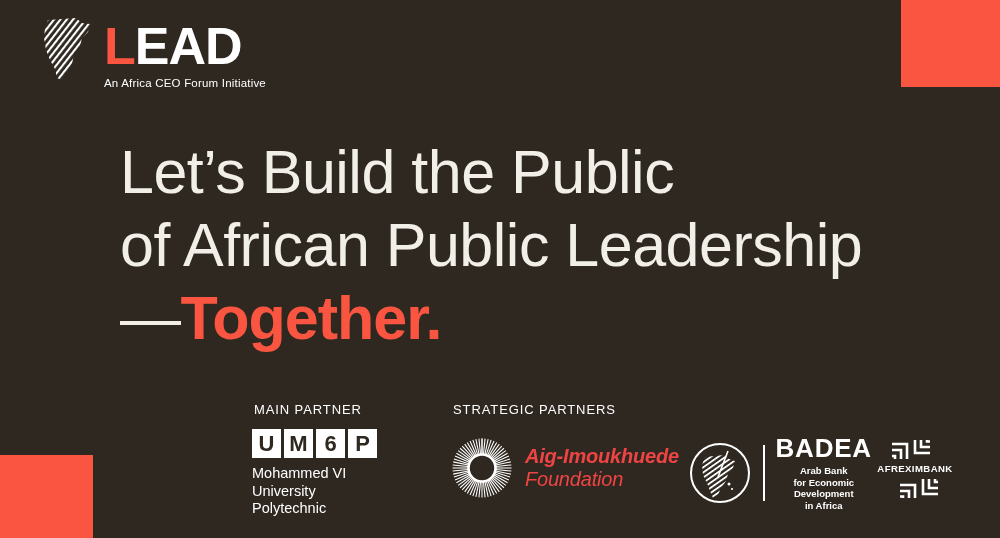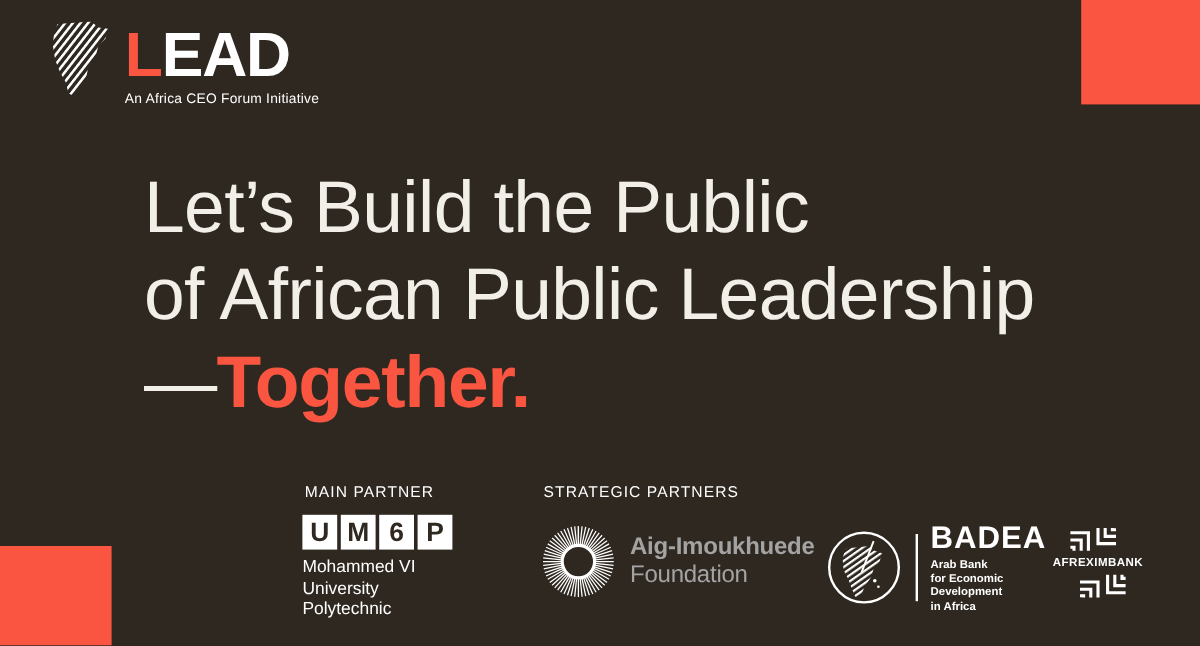--- a/index.html
+++ b/index.html
@@ -68,29 +68,29 @@
     display:flex;align-items:center;justify-content:center;
     font-size:22px;font-weight:bold;line-height:1;
     font-family:"Liberation Sans", sans-serif;
   }
   .um6p-name{
     margin-top:7px;color:#ffffff;font-size:14.5px;line-height:17.5px;
     white-space:nowrap;
   }
   .aig-wrap{position:absolute; left:451px; top:41px; display:flex; align-items:center;}
   .aig-mark{width:62px;height:62px;flex:0 0 auto;}
-  .aig-text{margin-left:12px;color:#a3a3a3;}
+  .aig-text{margin-left:12px;color:#ef4444;font-style:italic;}
   .aig-1{font-size:20px;font-weight:bold;line-height:23px;letter-spacing:-.2px;white-space:nowrap;}
   .aig-2{font-size:20px;font-weight:400;line-height:23px;letter-spacing:-.2px;white-space:nowrap;}
 
   
   .badea{position:absolute; left:688px; top:39px; display:flex; align-items:center;}
   .badea-mark{width:64px;height:64px;flex:0 0 auto;}
   .badea-rule{width:1.5px;height:56px;background:#ffffff;margin:0 11px;flex:0 0 auto;}
-  .badea-text{color:#ffffff;}
+  .badea-text{color:#ffffff;text-align:center;}
   .badea-word{
     font-size:26px;font-weight:bold;letter-spacing:.8px;line-height:27px;
     white-space:nowrap;
   }
   .badea-sub{font-size:9.5px;line-height:11.5px;font-weight:bold;margin-top:3px;white-space:nowrap;}
 
   
   .afrexim{position:absolute; left:874px; top:36px; width:82px; height:74px;}
   .afrexim-mark{width:82px;height:74px;display:block;}
 </style>

